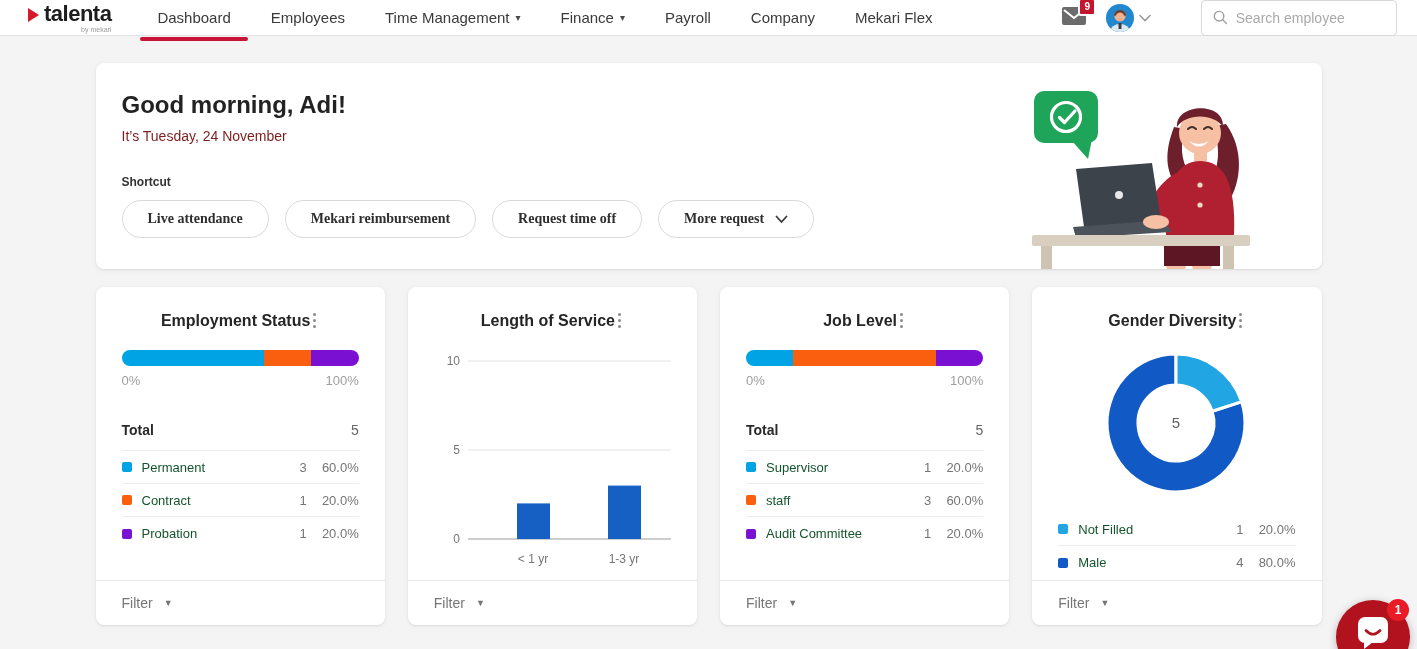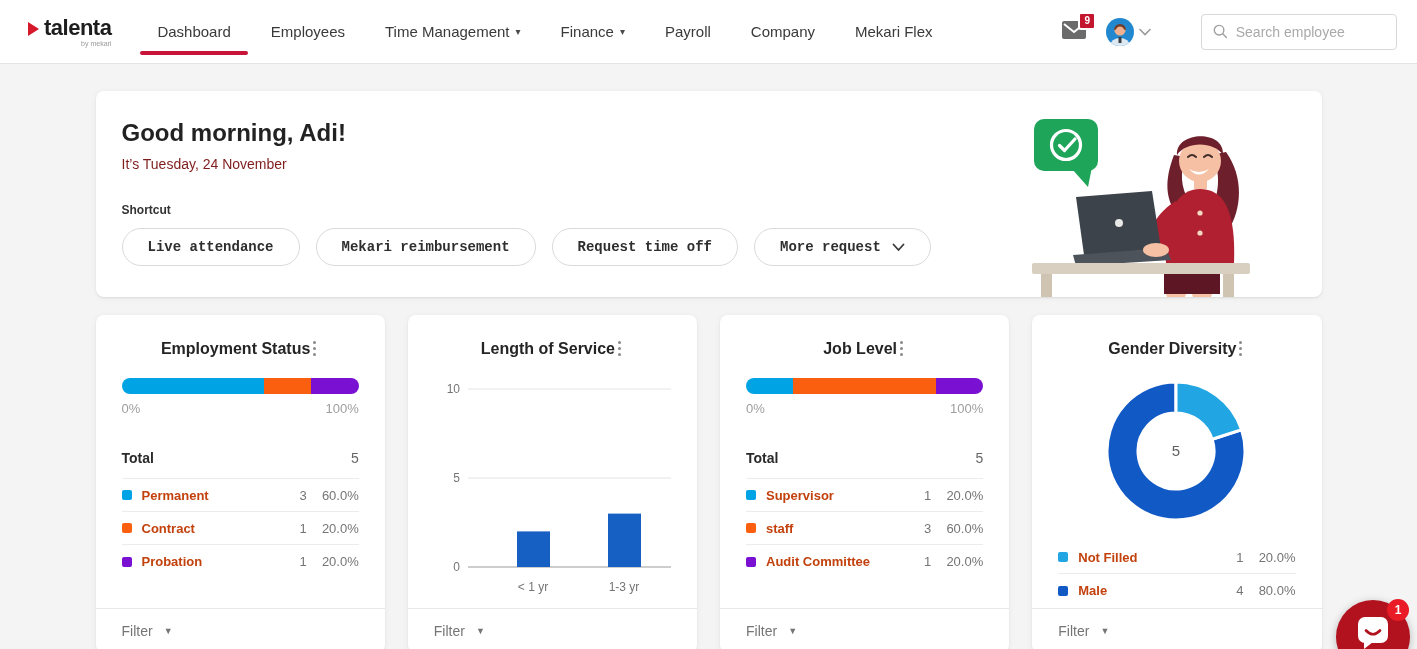--- a/index.html
+++ b/index.html
@@ -1,21 +1,21 @@
 <!DOCTYPE html>
 <html><head>
 <meta charset="utf-8">
 <style>
   * { margin:0; padding:0; box-sizing:border-box; }
   html,body { width:1417px; height:649px; }
   body { font-family:"Liberation Sans", sans-serif; background:#f4f4f5; overflow:hidden; }
   .page { width:1417px; height:649px; position:relative; overflow:hidden; }
 
   
-  .topbar { height:64px; background:#fff; border-bottom:1px solid #e4e4e4; display:flex; align-items:center; padding:0 20px 0 28px; position:relative; z-index:5; }
+  .topbar { height:36px; background:#fff; border-bottom:1px solid #e4e4e4; display:flex; align-items:center; padding:0 20px 0 28px; position:relative; z-index:5; }
   .logo { display:flex; align-items:center; gap:5px; cursor:pointer; }
   .logo-arrow { width:0; height:0; border-top:7px solid transparent; border-bottom:7px solid transparent; border-left:11px solid #d6182b; margin-top:-6px; }
   .logo-text-wrap { display:flex; flex-direction:column; align-items:flex-end; }
   .logo-text { font-size:22px; font-weight:bold; color:#1d1d1d; letter-spacing:-0.5px; line-height:1; }
   .logo-byline { font-size:7px; color:#9a9a9a; margin-top:1px; }
   .nav { display:flex; gap:40px; margin-left:46px; height:52px; }
   .nav-item { display:flex; align-items:center; gap:6px; font-size:15px; color:#3a3a3a; position:relative; cursor:pointer; white-space:nowrap; }
   .nav-item.active::after { content:""; position:absolute; left:-17px; right:-17px; bottom:3px; height:4px; border-radius:2px; background:#c9143a; }
   .nav-caret { font-size:10px; color:#4a4a4a; }
   .top-right { margin-left:auto; display:flex; align-items:center; gap:14px; }
@@ -27,40 +27,40 @@
   .search input::placeholder { color:#a9a9a9; }
 
   
   .content { width:1226px; margin:27px auto 0; }
 
   .hero { position:relative; background:#fff; border-radius:8px; height:206px; box-shadow:0 1px 2px rgba(0,0,0,.07), 0 1px 6px rgba(0,0,0,.05); padding:28px 26px 0; }
   .hero-title { font-size:24px; font-weight:bold; color:#222; }
   .hero-date { margin-top:9px; font-size:14px; color:#7f1d1d; }
   .shortcut-label { margin-top:31px; font-size:12px; font-weight:bold; color:#333; }
   .pills { display:flex; gap:16px; margin-top:11px; }
-  .pill { height:38px; padding:0 25px; border:1px solid #dadada; border-radius:19px; background:#fff; display:flex; align-items:center; gap:11px; font-size:14px; font-weight:600; color:#2e2e2e; cursor:pointer; font-family:Liberation Mono, monospace; }
+  .pill { height:38px; padding:0 25px; border:1px solid #dadada; border-radius:19px; background:#fff; display:flex; align-items:center; gap:11px; font-size:14px; font-weight:600; color:#2e2e2e; cursor:pointer; font-family:Liberation Serif, serif; }
   .illustration { position:absolute; right:56px; bottom:0; width:250px; height:200px; }
 
   .cards { display:flex; gap:23px; margin-top:18px; }
   .card { flex:1; background:#fff; border-radius:8px; height:338px; box-shadow:0 1px 2px rgba(0,0,0,.07), 0 1px 6px rgba(0,0,0,.05); display:flex; flex-direction:column; }
   .card-head { display:flex; justify-content:center; align-items:center; padding:23px 42px 0; }
   .card-title { font-size:16px; font-weight:bold; color:#252525; }
   .kebab { display:flex; flex-direction:column; gap:3px; cursor:pointer; padding:3px; }
   .kebab .dot { width:3px; height:3px; border-radius:50%; background:#8a8a8a; }
   .card-body { padding:0 26px; flex:1; display:flex; flex-direction:column; }
   .stackbar { display:flex; height:16px; border-radius:8px; overflow:hidden; margin-top:19px; }
   .stackbar .seg { height:100%; }
   .scale { display:flex; justify-content:space-between; font-size:13px; color:#9e9e9e; margin-top:7px; }
   .total-row { display:flex; justify-content:space-between; margin-top:34px; padding-bottom:12px; border-bottom:1px solid #ececec; font-size:14px; }
   .total-label { font-weight:bold; color:#2a2a2a; }
   .total-value { color:#666; }
   .legend-row { display:flex; align-items:center; height:33px; border-bottom:1px solid #ececec; font-size:13px; }
   .legend-row.last { border-bottom:0; }
   .sq { width:10px; height:10px; border-radius:2px; margin-right:10px; flex:none; }
-  .legend-name { font-weight:bold; color:#c2410c; flex:1; }
+  .legend-name { font-weight:normal; color:#14532d; flex:1; }
   .legend-count { color:#757575; width:26px; text-align:right; }
   .legend-pct { color:#757575; width:52px; text-align:right; }
   .card-foot { border-top:1px solid #e8e8e8; height:45px; flex:none; display:flex; align-items:center; gap:11px; padding:0 26px; font-size:14px; color:#757575; cursor:pointer; }
   .filter-caret { font-size:9px; color:#757575; }
 
   .chart-svg { margin-top:8px; }
   .donut-svg { margin-top:2px; }
 
   
   .chat { position:absolute; right:7px; bottom:-25px; width:74px; height:74px; border-radius:50%; background:#b2121e; cursor:pointer; display:flex; justify-content:center; padding-top:15px; box-shadow:0 2px 8px rgba(0,0,0,.25); z-index:10; }

